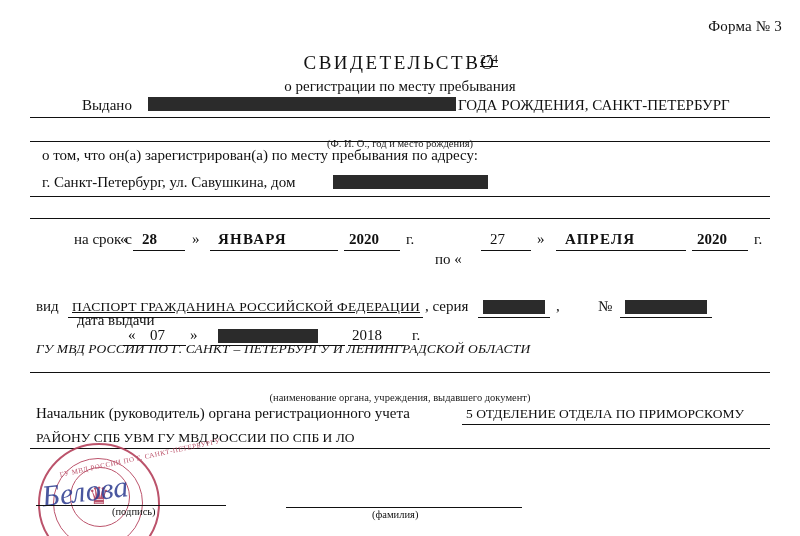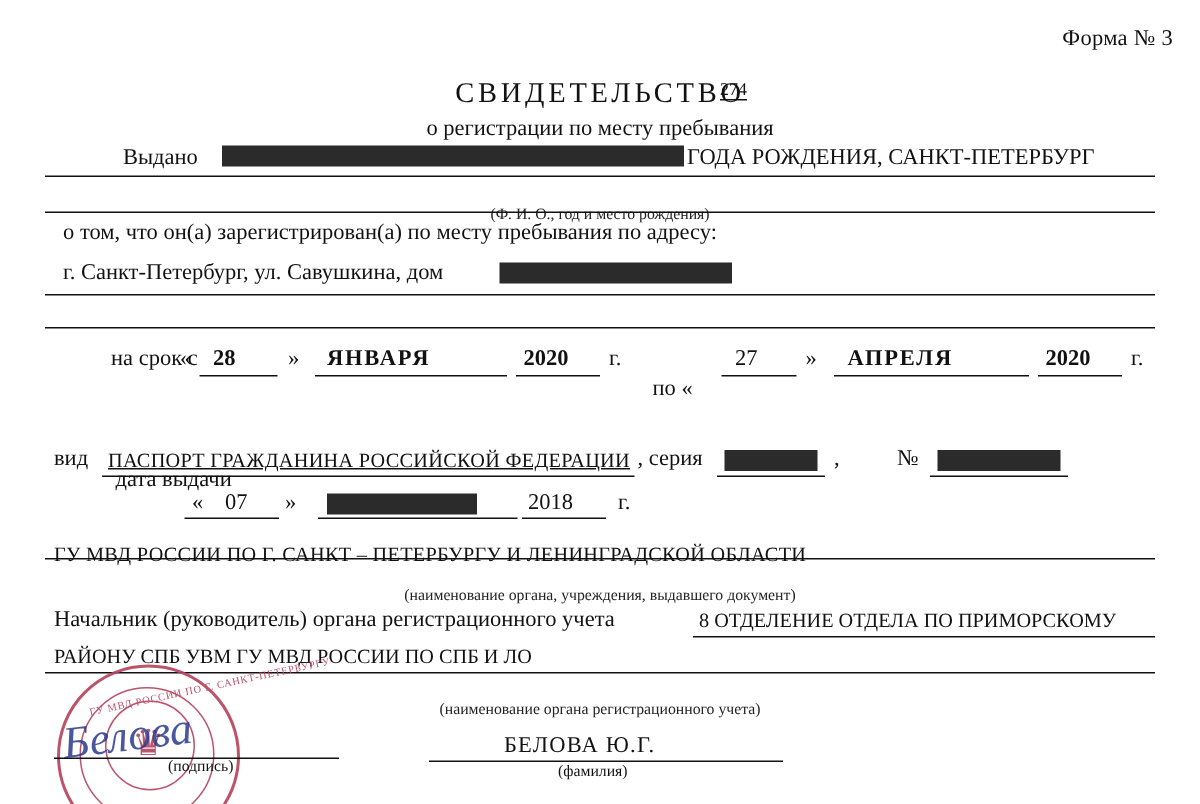--- a/index.html
+++ b/index.html
@@ -204,40 +204,38 @@
   <div class="abs rule" style="left:123px; top:345px; width:63px;"></div>
   <div class="abs lbl" style="left:190px; top:327px;">»</div>
   <div class="abs" style="left:218px; top:329px; width:100px;">
     <span class="redact"></span>
   </div>
   <div class="abs rule" style="left:212px; top:345px; width:133px;"></div>
   <div class="abs lbl" style="left:352px; top:327px;">2018</div>
   <div class="abs rule" style="left:348px; top:345px; width:56px;"></div>
   <div class="abs lbl" style="left:412px; top:327px;">г.</div>
 
-  <div class="abs" style="left:36px; top:362px; font-size:13.5px; letter-spacing:.2px;">ГУ  МВД  РОССИИ  ПО  Г. САНКТ – ПЕТЕРБУРГУ  И  ЛЕНИНГРАДСКОЙ ОБЛАСТИ</div>
+  <div class="abs" style="left:36px; top:341px; font-size:13.5px; letter-spacing:.2px;font-style:italic;">ГУ  МВД  РОССИИ  ПО  Г. САНКТ – ПЕТЕРБУРГУ  И  ЛЕНИНГРАДСКОЙ ОБЛАСТИ</div>
   <div class="abs rule" style="left:30px; top:372px; width:740px;"></div>
   <div class="abs caption" style="top:375px;">(наименование органа, учреждения, выдавшего документ)</div>
 
   <div class="abs lbl" style="left:36px; top:405px;">Начальник (руководитель) органа регистрационного учета</div>
-  <div class="abs" style="left:466px; top:406px; font-size:13.5px;">8 ОТДЕЛЕНИЕ ОТДЕЛА  ПО ПРИМОРСКОМУ</div>
+  <div class="abs" style="left:466px; top:406px; font-size:13.5px;">5 ОТДЕЛЕНИЕ ОТДЕЛА  ПО ПРИМОРСКОМУ</div>
   <div class="abs rule" style="left:462px; top:424px; width:308px;"></div>
   <div class="abs" style="left:36px; top:430px; font-size:13.5px;text-align:right;">РАЙОНУ  СПБ УВМ  ГУ  МВД  РОССИИ  ПО СПБ  И  ЛО</div>
   <div class="abs rule" style="left:30px; top:448px; width:740px;"></div>
-  <div class="abs caption" style="top:451px;">(наименование органа регистрационного учета)</div>
 
   <div class="abs stamp">
     <div class="stamp-inner"></div>
     <div class="stamp-core"></div>
     <div class="stamp-eagle">♛</div>
     <div class="stamp-txt" style="left:18px; top:9px; transform:rotate(-12deg);">ГУ МВД РОССИИ ПО Г. САНКТ-ПЕТЕРБУРГУ</div>
 
   </div>
 
   <div class="abs sig">Белова</div>
   <div class="abs rule" style="left:36px; top:505px; width:190px;"></div>
   <div class="abs sm" style="left:112px; top:506px;">(подпись)</div>
 
-  <div class="abs lbl" style="left:336px; top:489px; letter-spacing:.8px;">БЕЛОВА Ю.Г.</div>
   <div class="abs rule" style="left:286px; top:507px; width:236px;"></div>
   <div class="abs sm" style="left:372px; top:509px;">(фамилия)</div>
 
 </div>
 
 </body></html>

